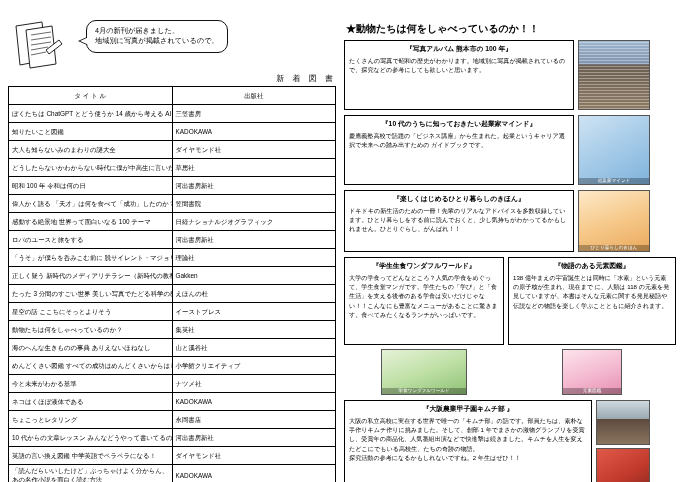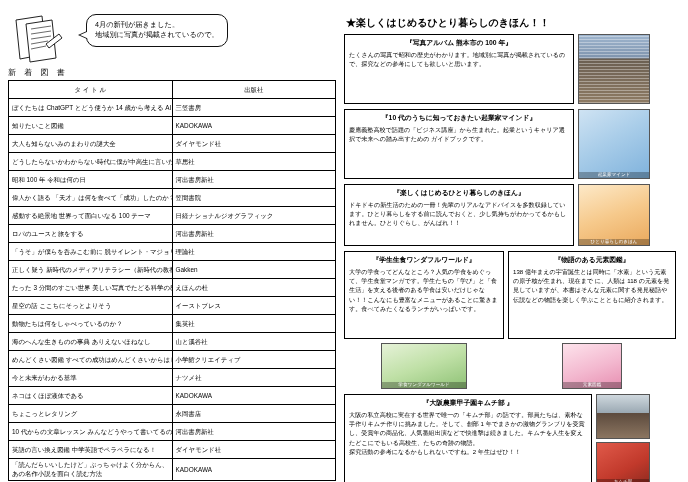--- a/index.html
+++ b/index.html
@@ -12,21 +12,21 @@
     height: 482px;
     font-family: "Liberation Sans", sans-serif;
     color: #000000;
     overflow: hidden;
   }
   .page {
     position: relative;
     width: 688px;
     height: 482px;
     box-sizing: border-box;
-    padding: 14px 8px;
+    padding: 20px 8px;
     display: flex;
     gap: 8px;
   }
   
   .left-col {
     width: 330px;
     display: flex;
     flex-direction: column;
   }
   .left-top {
@@ -69,21 +69,21 @@
     left: -7px;
     top: 16px;
     width: 0; height: 0;
     border-top: 4px solid transparent;
     border-bottom: 4px solid transparent;
     border-right: 9px solid #fff;
     z-index: 2;
   }
   .speech-line { display: block; }
   .shinkan-title {
-    text-align: left;
+    text-align: right;
     font-size: 8px;
     letter-spacing: 3px;
     margin: 1px 0 2px 0;
     font-weight: normal;
   }
   table.booklist {
     width: 100%;
     border-collapse: collapse;
     table-layout: fixed;
   }
@@ -291,21 +291,21 @@
         <tr style="height:22px">
             <td class="title" style="white-space:normal;line-height:1.35">「読んだらいいしたけど」ぶっちゃけよく分からん、あの名作小説を面白く読む方法</td>
             <td class="pub">KADOKAWA</td>
           </tr>
       </tbody>
     </table>
   </div>
 
   <div class="right-col">
 
-    <div class="right-head">★楽しくはじめるひとり暮らしのきほん！！</div>
+    <div class="right-head">★動物たちは何をしゃべっているのか！！</div>
 
     <div class="row">
       <div class="panel" style="width:230px;height:70px;">
         <div class="panel-title">『写真アルバム 熊本市の 100 年』</div>
         <div class="panel-body">たくさんの写真で昭和の歴史がわかります。地域別に写真が掲載されているので、探究などの参考にしても欲しいと思います。</div>
       </div>
       <div class="photo ph-crowd" style="width:72px;height:70px;"></div>
     </div>
 
     <div class="sep"></div>

